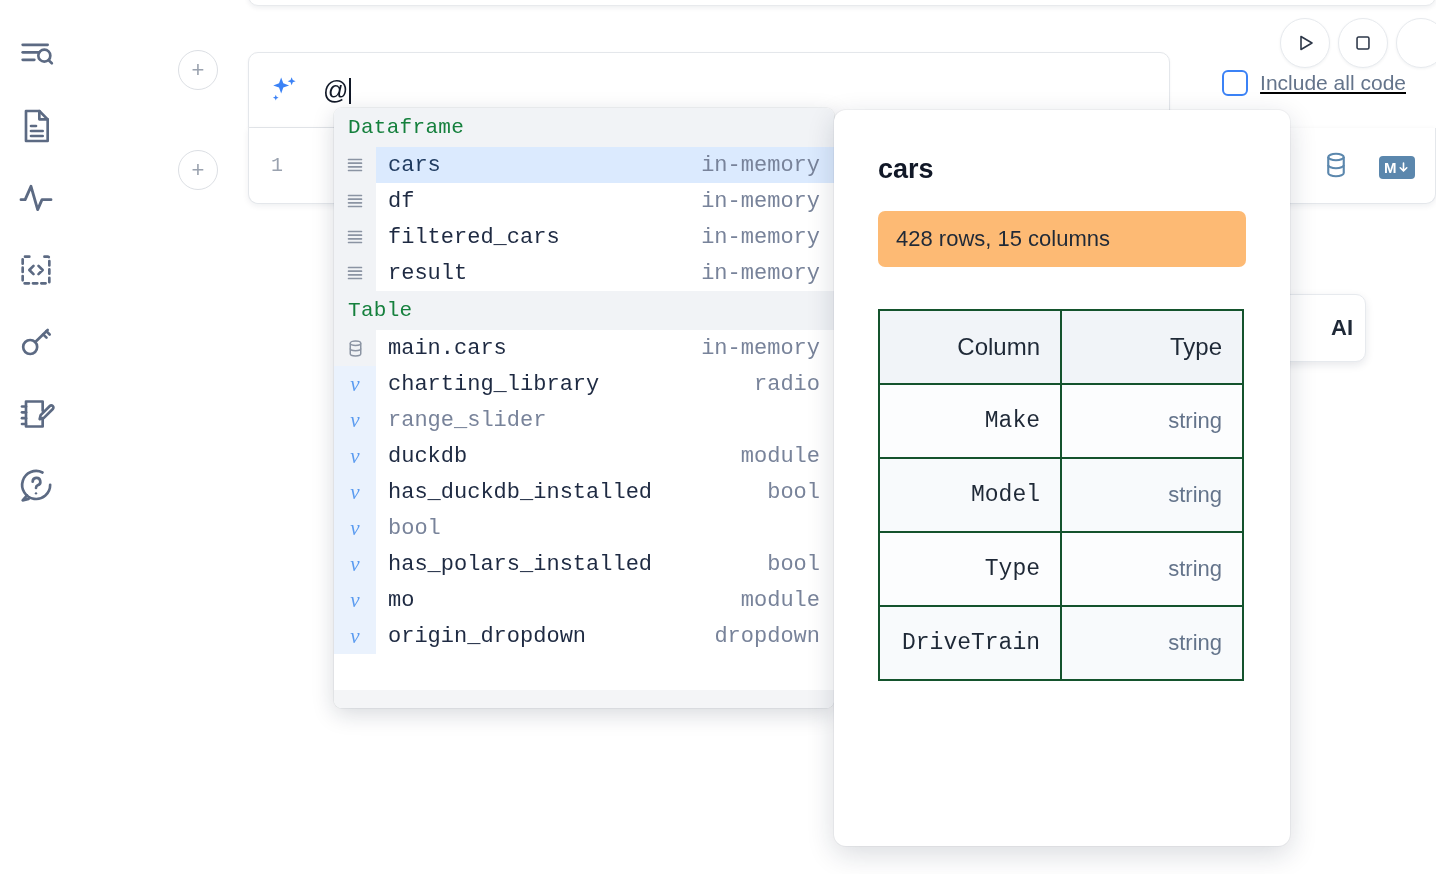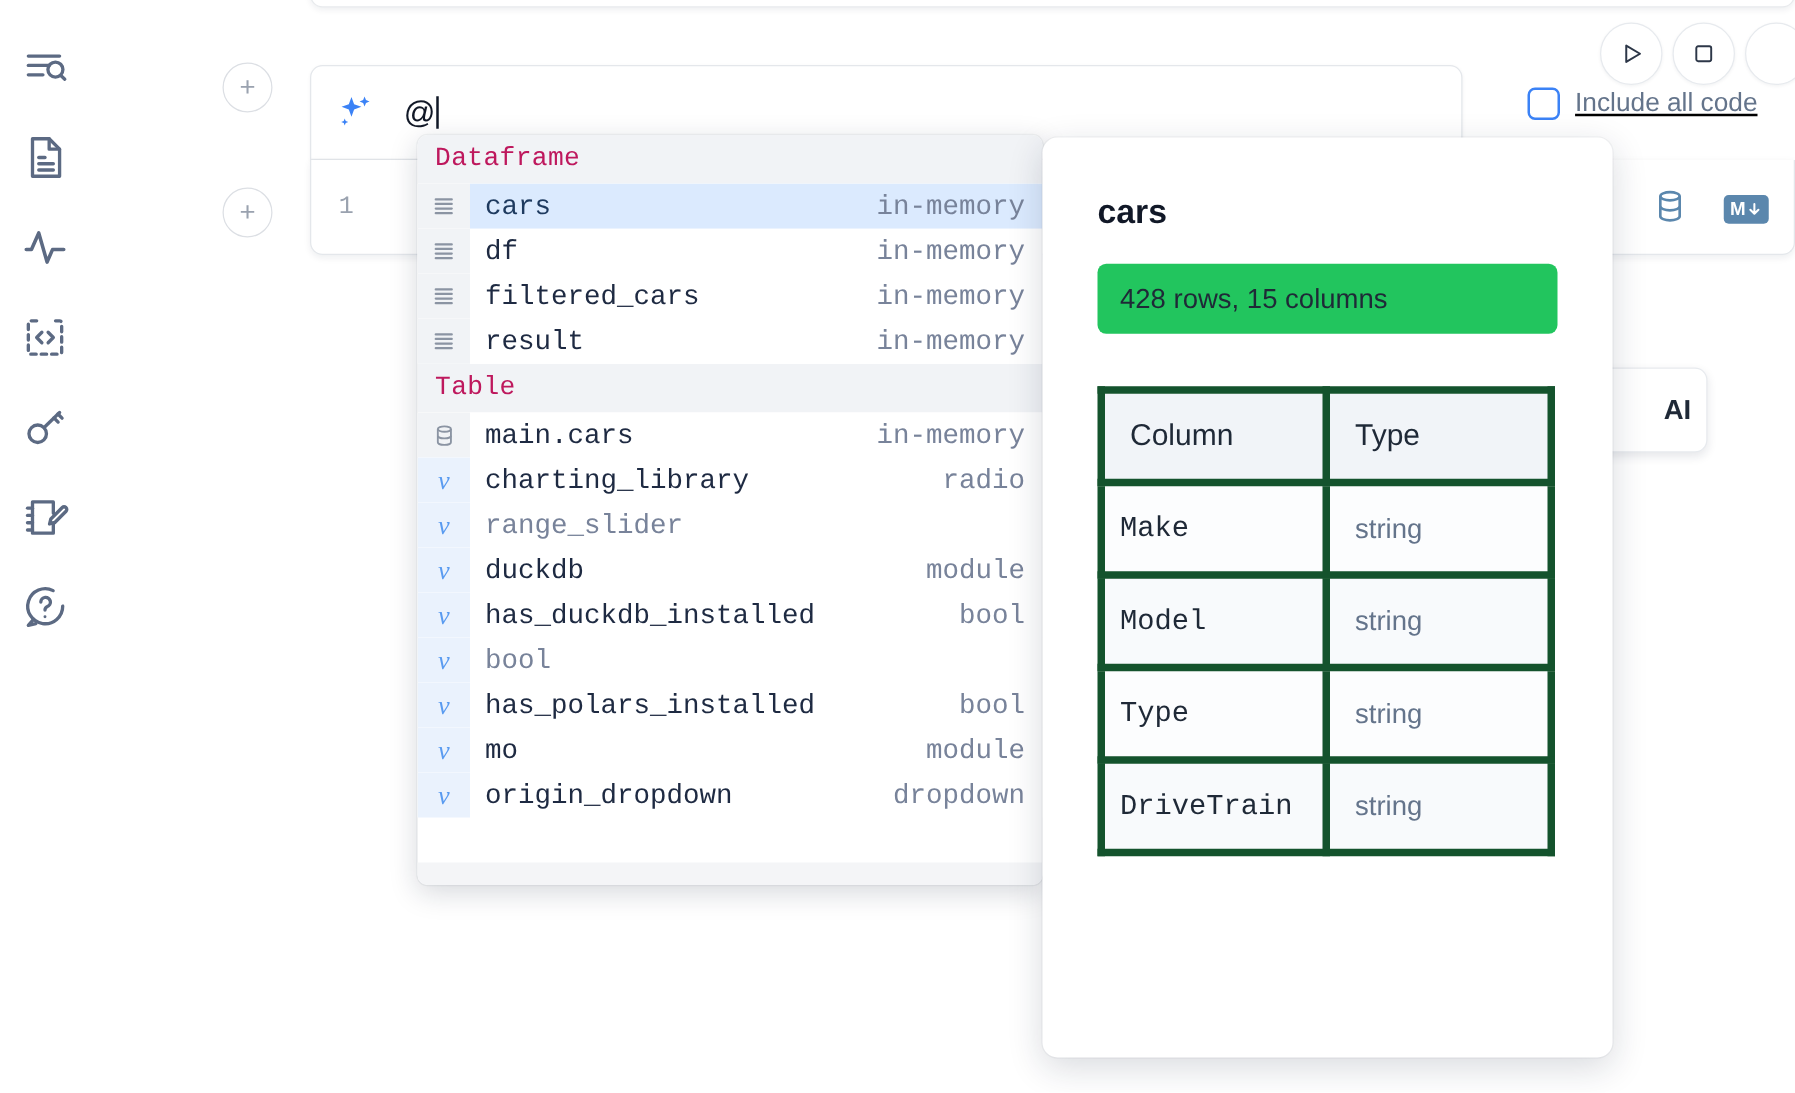--- a/index.html
+++ b/index.html
@@ -106,21 +106,21 @@
   }
 
   
   .ac {
     position: absolute; left: 334px; top: 108px; width: 500px; height: 600px;
     background: #fff; border-radius: 8px; overflow: hidden;
     box-shadow: 0 6px 22px rgba(20,30,55,.17), 0 0 0 1px rgba(20,30,55,.05);
     font-family: "Liberation Mono", monospace;
   }
   .ac-group {
-    background: #f1f3f6; color: #be185d; font-size: 21px;
+    background: #f1f3f6; color: #15803d; font-size: 21px;
     padding: 8px 0 8px 14px; letter-spacing: .3px;
   }
   .ac-item {
     display: flex; align-items: center; height: 36px; background: #fff;
     cursor: pointer; font-size: 22px; position: relative;
   }
   .ac-item.sel .ac-name-wrap { background: #dbeafe; }
   .ac-gutter {
     width: 42px; flex: 0 0 42px; height: 100%;
     display: flex; align-items: center; justify-content: center;
@@ -143,29 +143,29 @@
   
   .info {
     position: absolute; left: 834px; top: 110px; width: 456px; height: 736px;
     background: #fff; border-radius: 12px; overflow: hidden;
     box-shadow: 0 8px 28px rgba(20,30,55,.16), 0 0 0 1px rgba(20,30,55,.04);
     padding: 44px 44px 0 44px;
   }
   .info-title { font-size: 27px; font-weight: bold; color: #111827; }
   .info-source { margin-top: 20px; font-size: 22px; color: #64748b; }
   .info-shape {
-    margin-top: 26px; background: #22c55e; border-radius: 7px;
+    margin-top: 26px; background: #fdba74; border-radius: 7px;
     padding: 15px 18px; font-size: 22px; color: #1f2937;
   }
   .info-table {
     margin-top: 42px; width: 366px; border-collapse: collapse;
     border: 1px solid #e3e8ef; table-layout: fixed;
   }
   .info-table th, .info-table td {
-    border: 6px solid #14532d; text-align: left; padding: 18px 20px;
+    border: 2px solid #14532d; text-align: right; padding: 18px 20px;
     height: 74px; overflow: hidden;
   }
   .info-table th {
     background: #f1f4f8; font-weight: normal; font-size: 24px; color: #1f2937;
   }
   .info-table td.c-col {
     font-family: "Liberation Mono", monospace; font-size: 23px;
     color: #1f2937; background: #fcfdfe; padding-left: 12px;
   }
   .info-table td.c-type { font-size: 22px; color: #64748b; background: #fcfdfe; }

